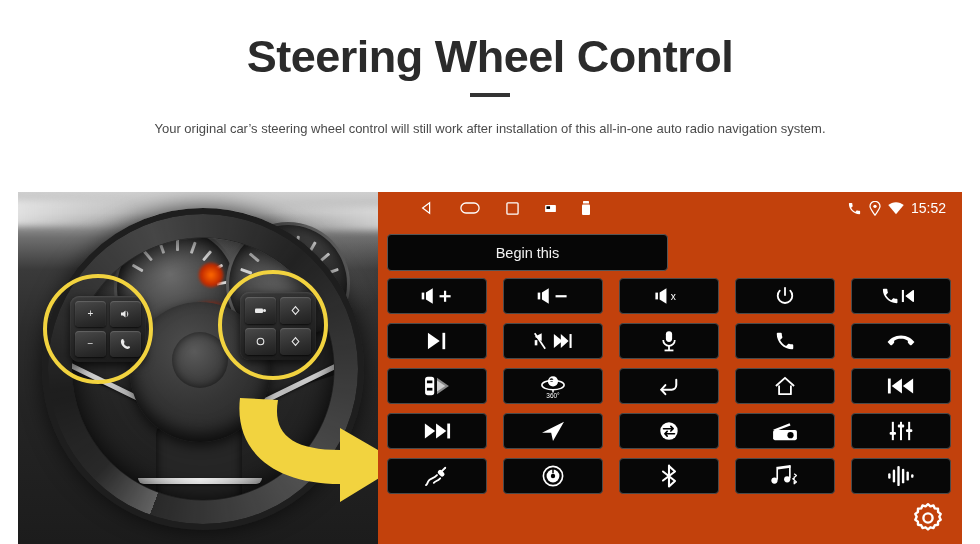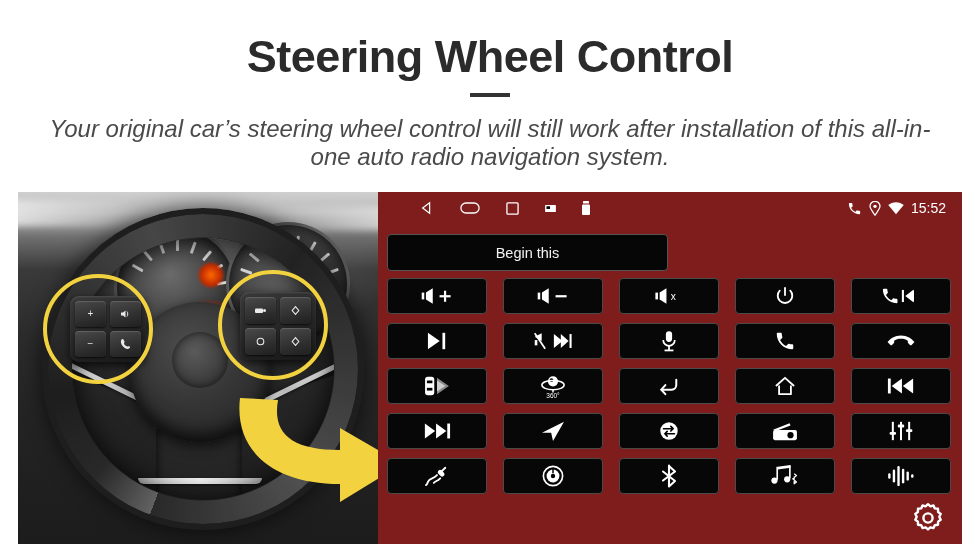--- a/index.html
+++ b/index.html
@@ -24,23 +24,22 @@
     color: #2b2b2b;
     font-family: "Liberation Sans", sans-serif;
   }
   .title-divider {
     position: absolute; left: 470px; top: 93px;
     width: 40px; height: 4px; background: #333333;
   }
   .subtitle {
     position: absolute; left: 30px; top: 115px; width: 920px;
     text-align: center;
-    font-size: 24px; line-height: 28px; color: #4a4a4a;
+    font-size: 13px; line-height: 28px; color: #4a4a4a;
     font-family: "Liberation Sans", sans-serif;
-    font-style: italic;
   }
 
   
   .bottom { position: absolute; left: 0; top: 192px; width: 980px; height: 352px; }
 
   
   .photo {
     position: absolute; left: 18px; top: 0; width: 360px; height: 352px;
     overflow: hidden;
     background: #101010;
@@ -159,21 +158,21 @@
   }
   .hl-circle.c1 { left: 25px; top: 82px; width: 110px; height: 110px; }
   .hl-circle.c2 { left: 200px; top: 78px; width: 110px; height: 110px; }
 
   .arrow-wrap { position: absolute; left: 210px; top: 196px; width: 180px; height: 120px; }
   .arrow-wrap svg { display: block; }
 
   
   .unit {
     position: absolute; left: 378px; top: 0; width: 584px; height: 352px;
-    background: #7f1d1d;
+    background: #c2410c;
   }
   .statusbar {
     position: absolute; left: 0; top: 0; width: 584px; height: 32px;
     display: flex; align-items: center;
   }
   .sb-left { display: flex; align-items: center; gap: 26px; margin-left: 42px; }
   .sb-right { position: absolute; right: 16px; top: 0; height: 32px;
               display: flex; align-items: center; gap: 7px; }
   .sb-time { color: #ffffff; font-size: 14px; font-family: "Liberation Sans", sans-serif; }
   .ico { display: inline-flex; align-items: center; justify-content: center; }

